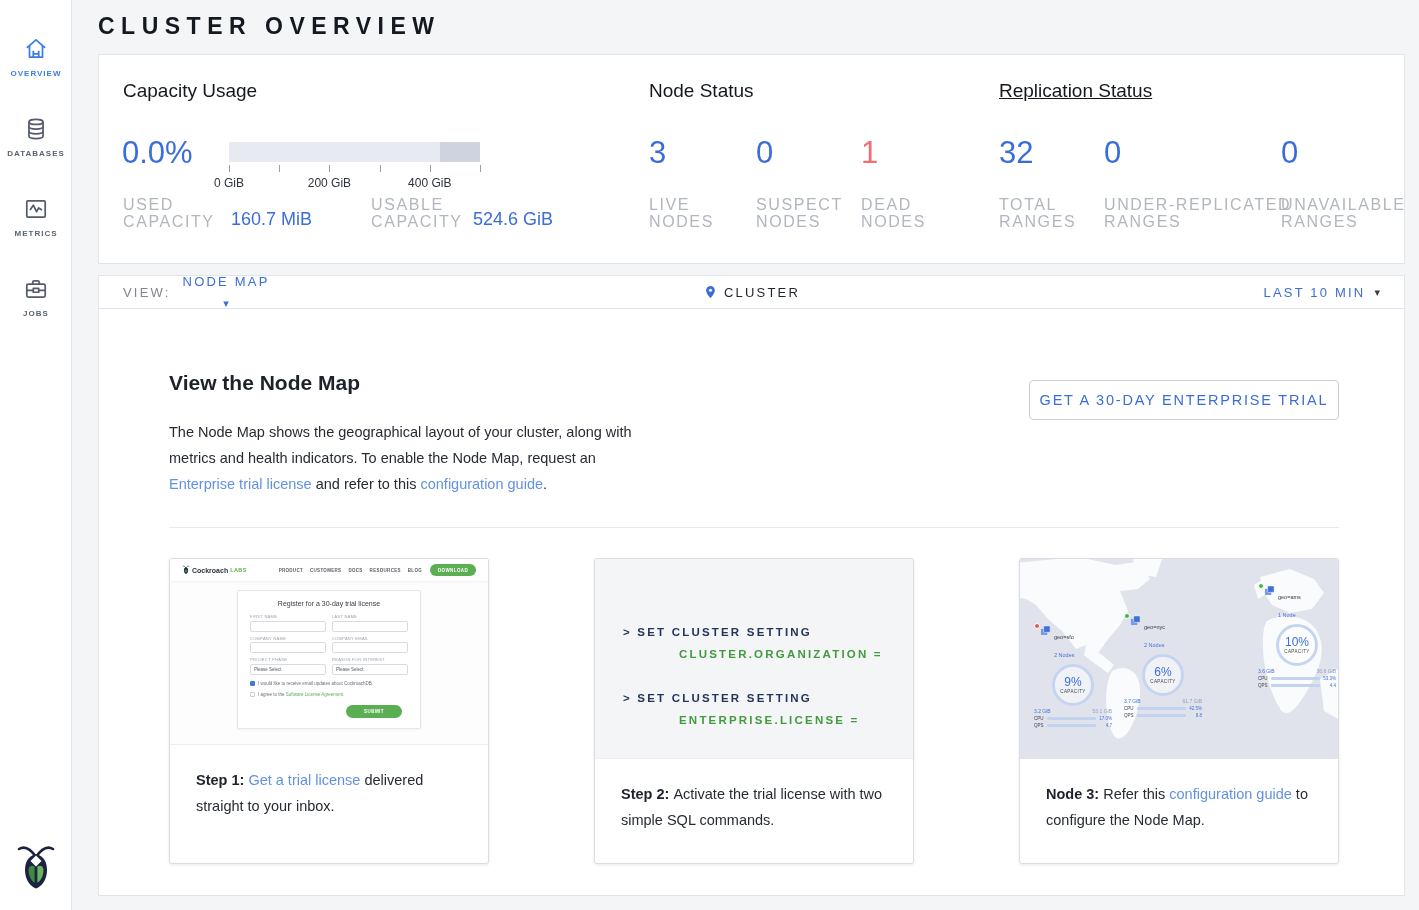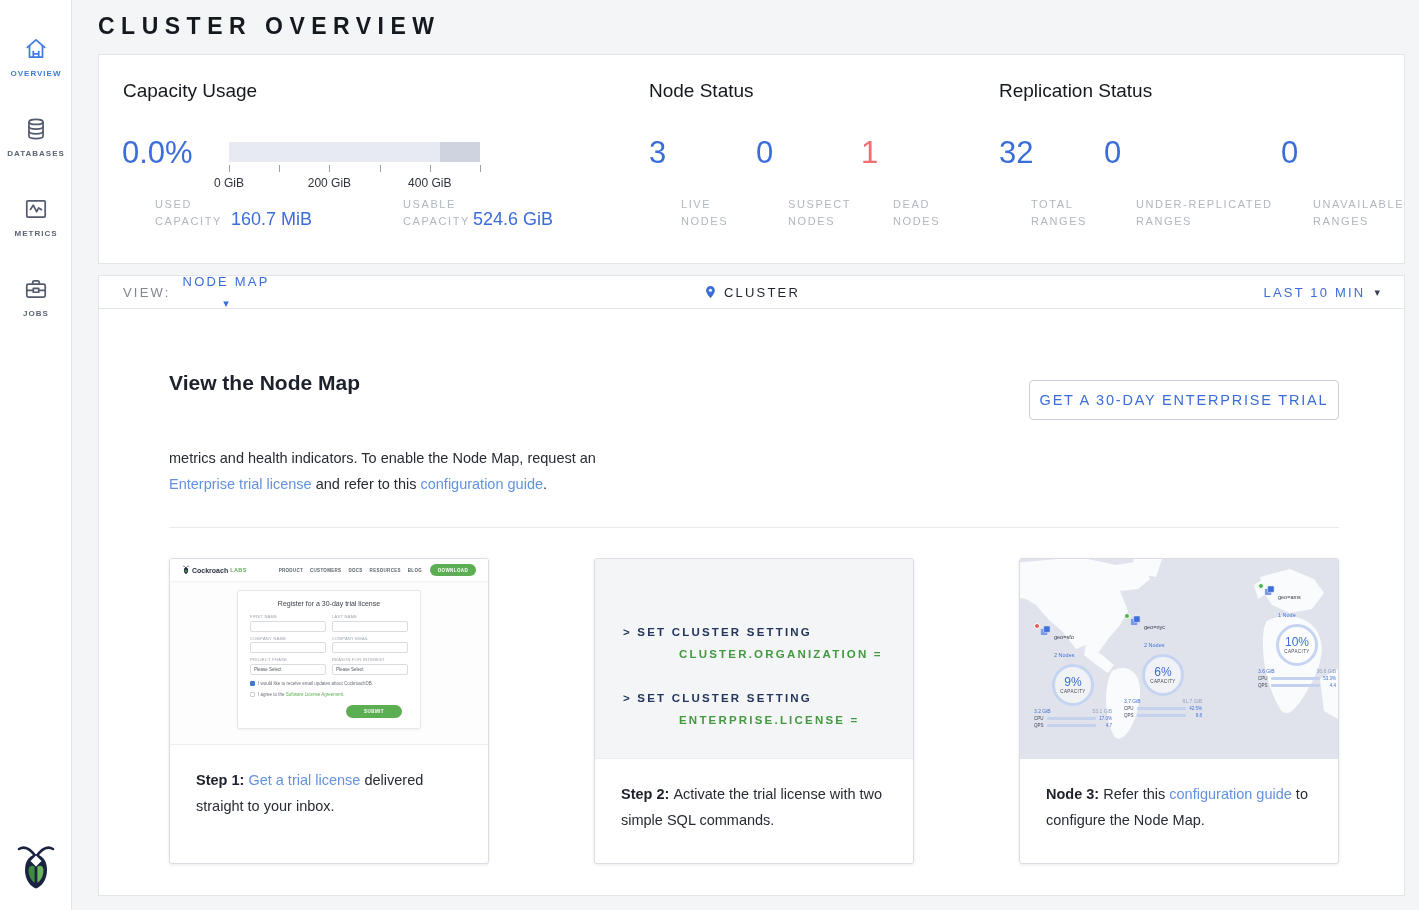--- a/index.html
+++ b/index.html
@@ -21,21 +21,21 @@
     color:#14181f; height:54px; }
 
   .panel { background:#fff; border:1px solid #e2e5e9; }
 
   
   .stats-panel { position:relative; width:1307px; height:210px; }
   .abs { position:absolute; }
   .sec-title { font-size:19px; color:#14181f; }
   .big-num { font-size:31px; color:#3b6dd8; }
   .big-num.dead { color:#ee7073; }
-  .mini-label { font-size:11px; letter-spacing:1.6px; color:#b1b6bf; line-height:17px;margin-left:32px; }
+  .mini-label { font-size:16px; letter-spacing:1.6px; color:#b1b6bf; line-height:17px; }
   .stat-val { font-size:18px; color:#3b6dd8; }
 
   .cap-bar { left:130px; top:87px; width:251px; height:20px; background:#e8eaf1; }
   .cap-bar .dark-seg { position:absolute; right:0; top:0; height:20px; width:16.1%; background:#ced3df; }
   .tick-row { left:130px; top:110px; width:251px; height:7px; }
   .tick { position:absolute; top:0; width:1px; height:7px; background:#9aa0ab; }
   .tick-label { position:absolute; top:11px; transform:translateX(-50%); font-size:12px; color:#2e333d; white-space:nowrap; }
 
   
   .view-bar { margin-top:11px; width:1307px; height:34px; display:flex; align-items:center;
@@ -214,21 +214,21 @@
     </div>
     <div class="abs mini-label" style="left:657px; top:141px;">
       <div>SUSPECT</div>
         <div>NODES</div>
     </div>
     <div class="abs mini-label" style="left:762px; top:141px;">
       <div>DEAD</div>
         <div>NODES</div>
     </div>
 
-    <div class="abs sec-title" style="left:900px; top:25px;">Replication Status</div>
+    <div class="abs sec-title" style="left:900px; top:25px;text-decoration:underline;">Replication Status</div>
     <div class="abs big-num" style="left:900px; top:80px;">32</div>
     <div class="abs big-num" style="left:1005px; top:80px;">0</div>
     <div class="abs big-num" style="left:1182px; top:80px;">0</div>
     <div class="abs mini-label" style="left:900px; top:141px;">
       <div>TOTAL</div>
         <div>RANGES</div>
     </div>
     <div class="abs mini-label" style="left:1005px; top:141px;">
       <div>UNDER-REPLICATED</div>
         <div>RANGES</div>
@@ -256,21 +256,21 @@
     </div>
     <div class="view-right">
       <span>LAST 10 MIN</span>
       <span class="chev">▾</span>
     </div>
   </div>
 
   <div class="panel main-panel">
     <div class="abs nm-title">View the Node Map</div>
     <div class="abs nm-desc">
-      <br>
+      <span>The Node Map shows the geographical layout of your cluster, along with</span><br>
       <span>metrics and health indicators. To enable the Node Map, request an</span><br>
       <a class="link">Enterprise trial license</a><span> and refer to this </span><a class="link">configuration guide</a><span>.</span>
     </div>
     <button class="abs trial-btn">GET A 30-DAY ENTERPRISE TRIAL</button>
     <div class="abs divider"></div>
 
     <div class="abs cards">
 
       <div class="step-card">
         <div class="card-media mini-site">

